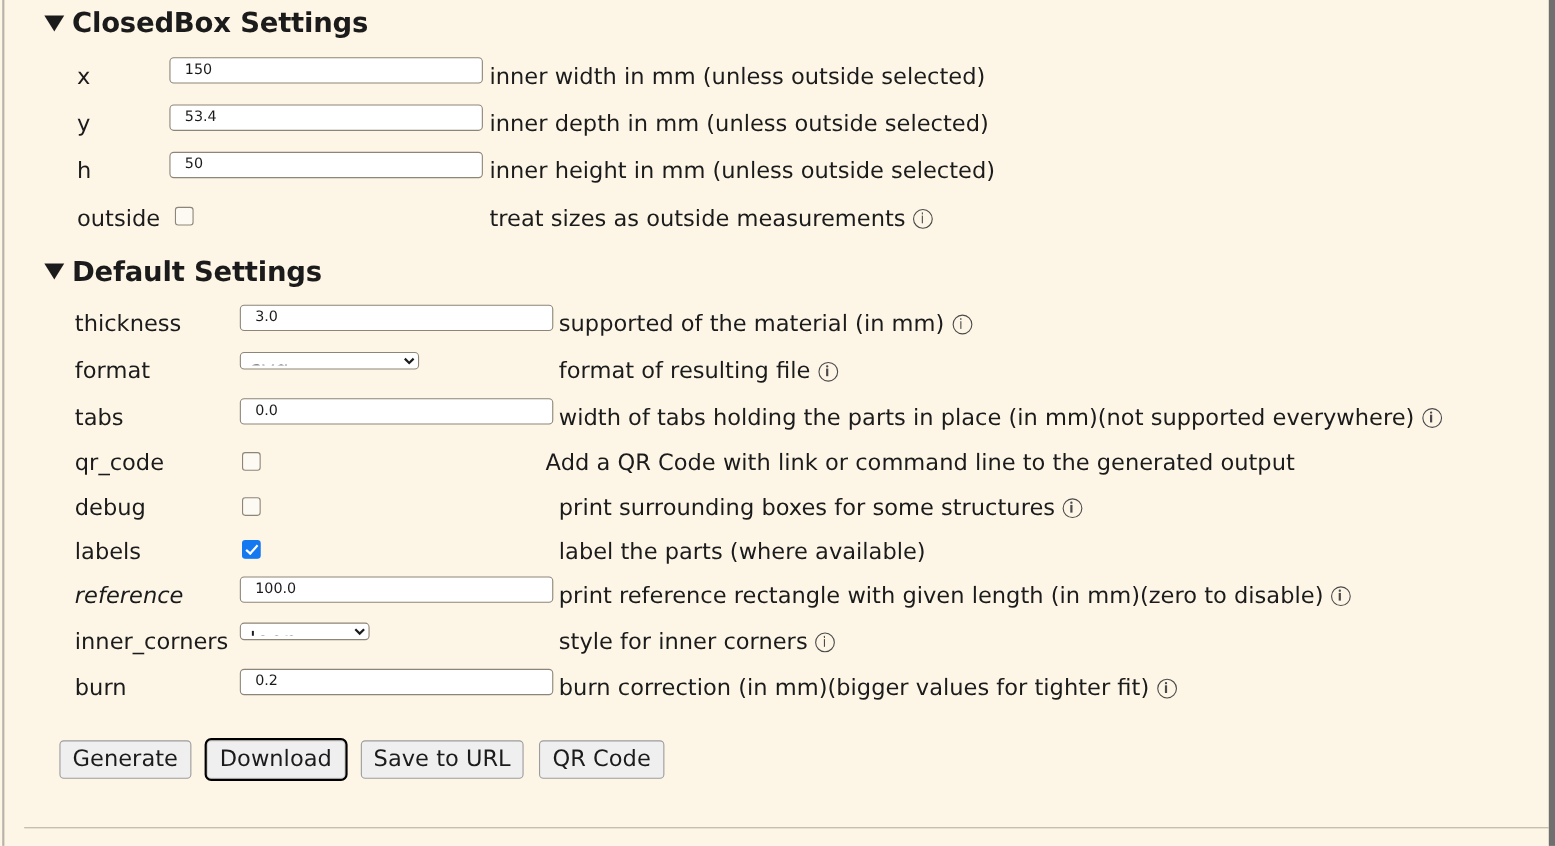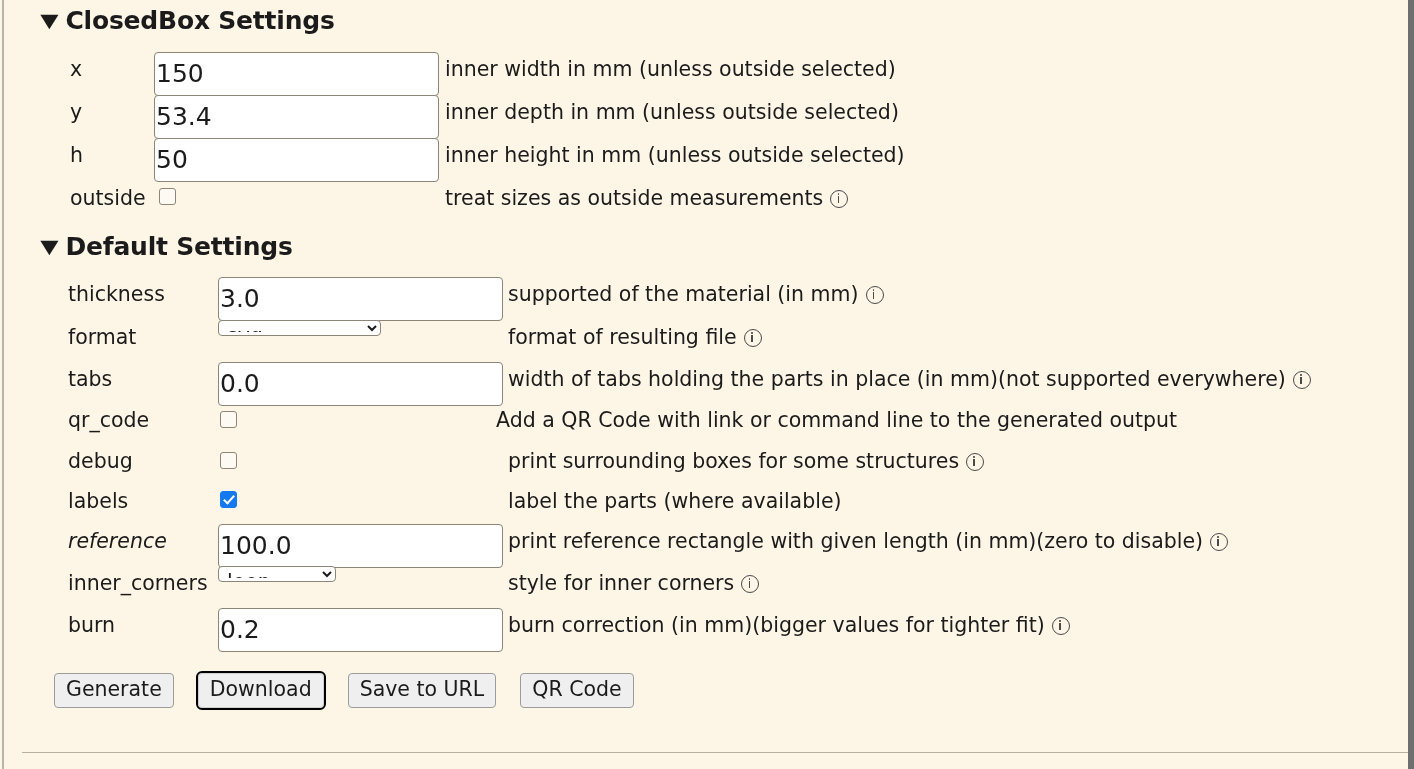--- a/index.html
+++ b/index.html
@@ -81,28 +81,28 @@
     font-size: 20.5px;
     color: #1b1b1b;
     white-space: nowrap;
     display: flex;
     align-items: center;
     gap: 7px;
   }
 
   input.txt {
     font-family: "DejaVu Sans", "Liberation Sans", sans-serif;
-    font-size: 25px;
+    font-size: 13px;
     color: #1b1b1b;
     background: #ffffff;
     border: 1px solid #8d8577;
     border-radius: 4px;
-    padding: 2px 5px 3px 1px;
-    box-sizing: border-box;
-    height: 44px;
+    padding: 2px 5px 3px 13px;
+    box-sizing: border-box;
+    height: 24px;
     outline: none;
   }
   select.sel {
     font-family: "DejaVu Sans", "Liberation Sans", sans-serif;
     font-size: 20.5px;
     color: #1b1b1b;
     background: #ffffff;
     border: 1px solid #8d8577;
     border-radius: 4px;
     height: 16px;
@@ -161,21 +161,21 @@
     background: #4a4a4a;
   }
 
   
   .btn-row {
     position: absolute;
     left: 14px;
     top: 673px;
     display: flex;
     align-items: center;
-    gap: 24px;
+    gap: 14px;
     padding-left: 36px;
   }
   button.btn {
     font-family: "DejaVu Sans", "Liberation Sans", sans-serif;
     font-size: 20.5px;
     color: #1b1b1b;
     background: #efefef;
     border: 1px solid #9c9c9c;
     border-radius: 4px;
     padding: 3px 11px 5px 11px;

